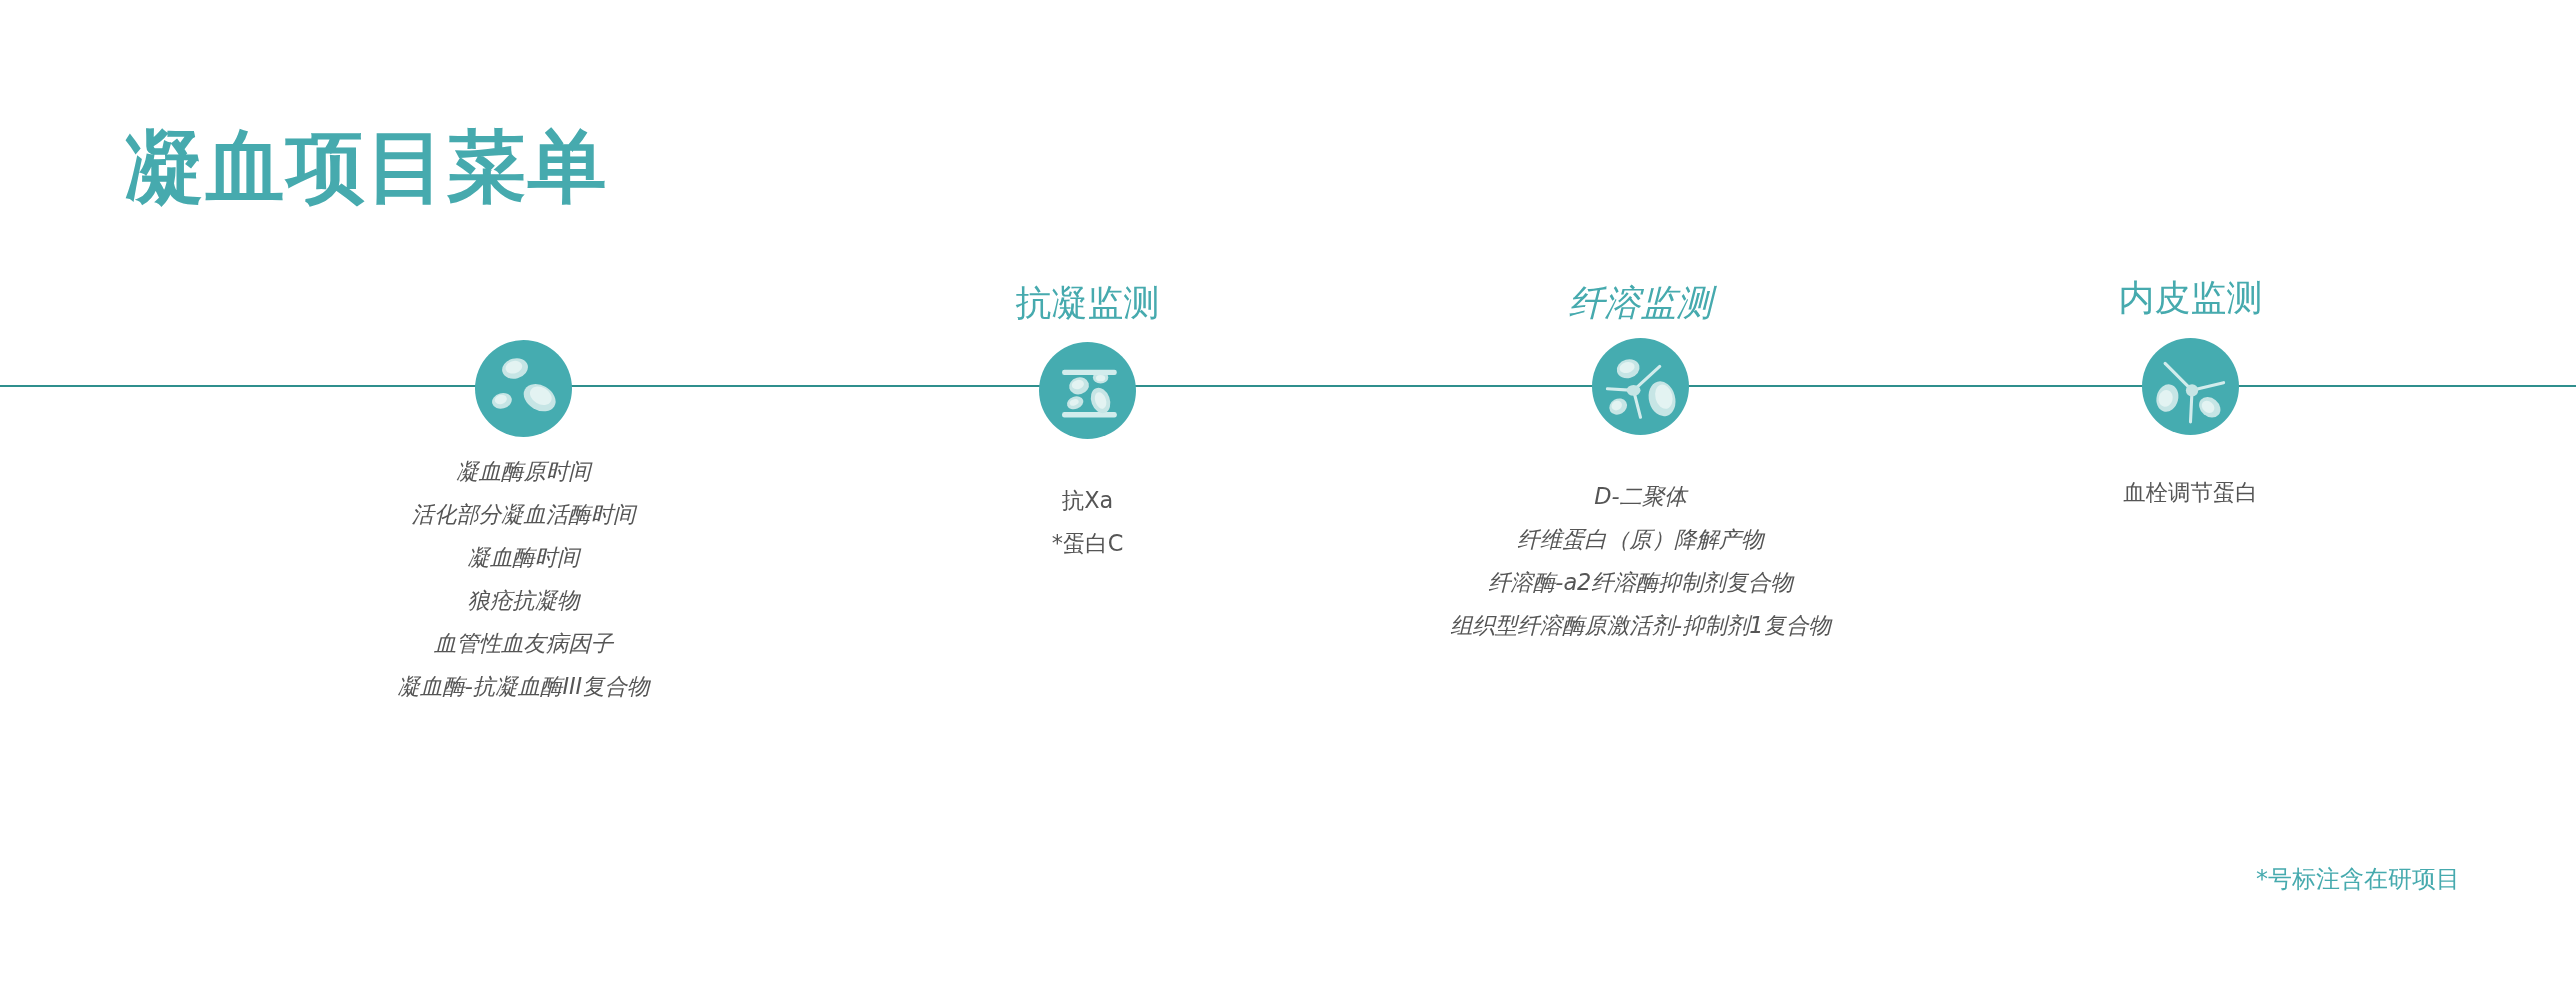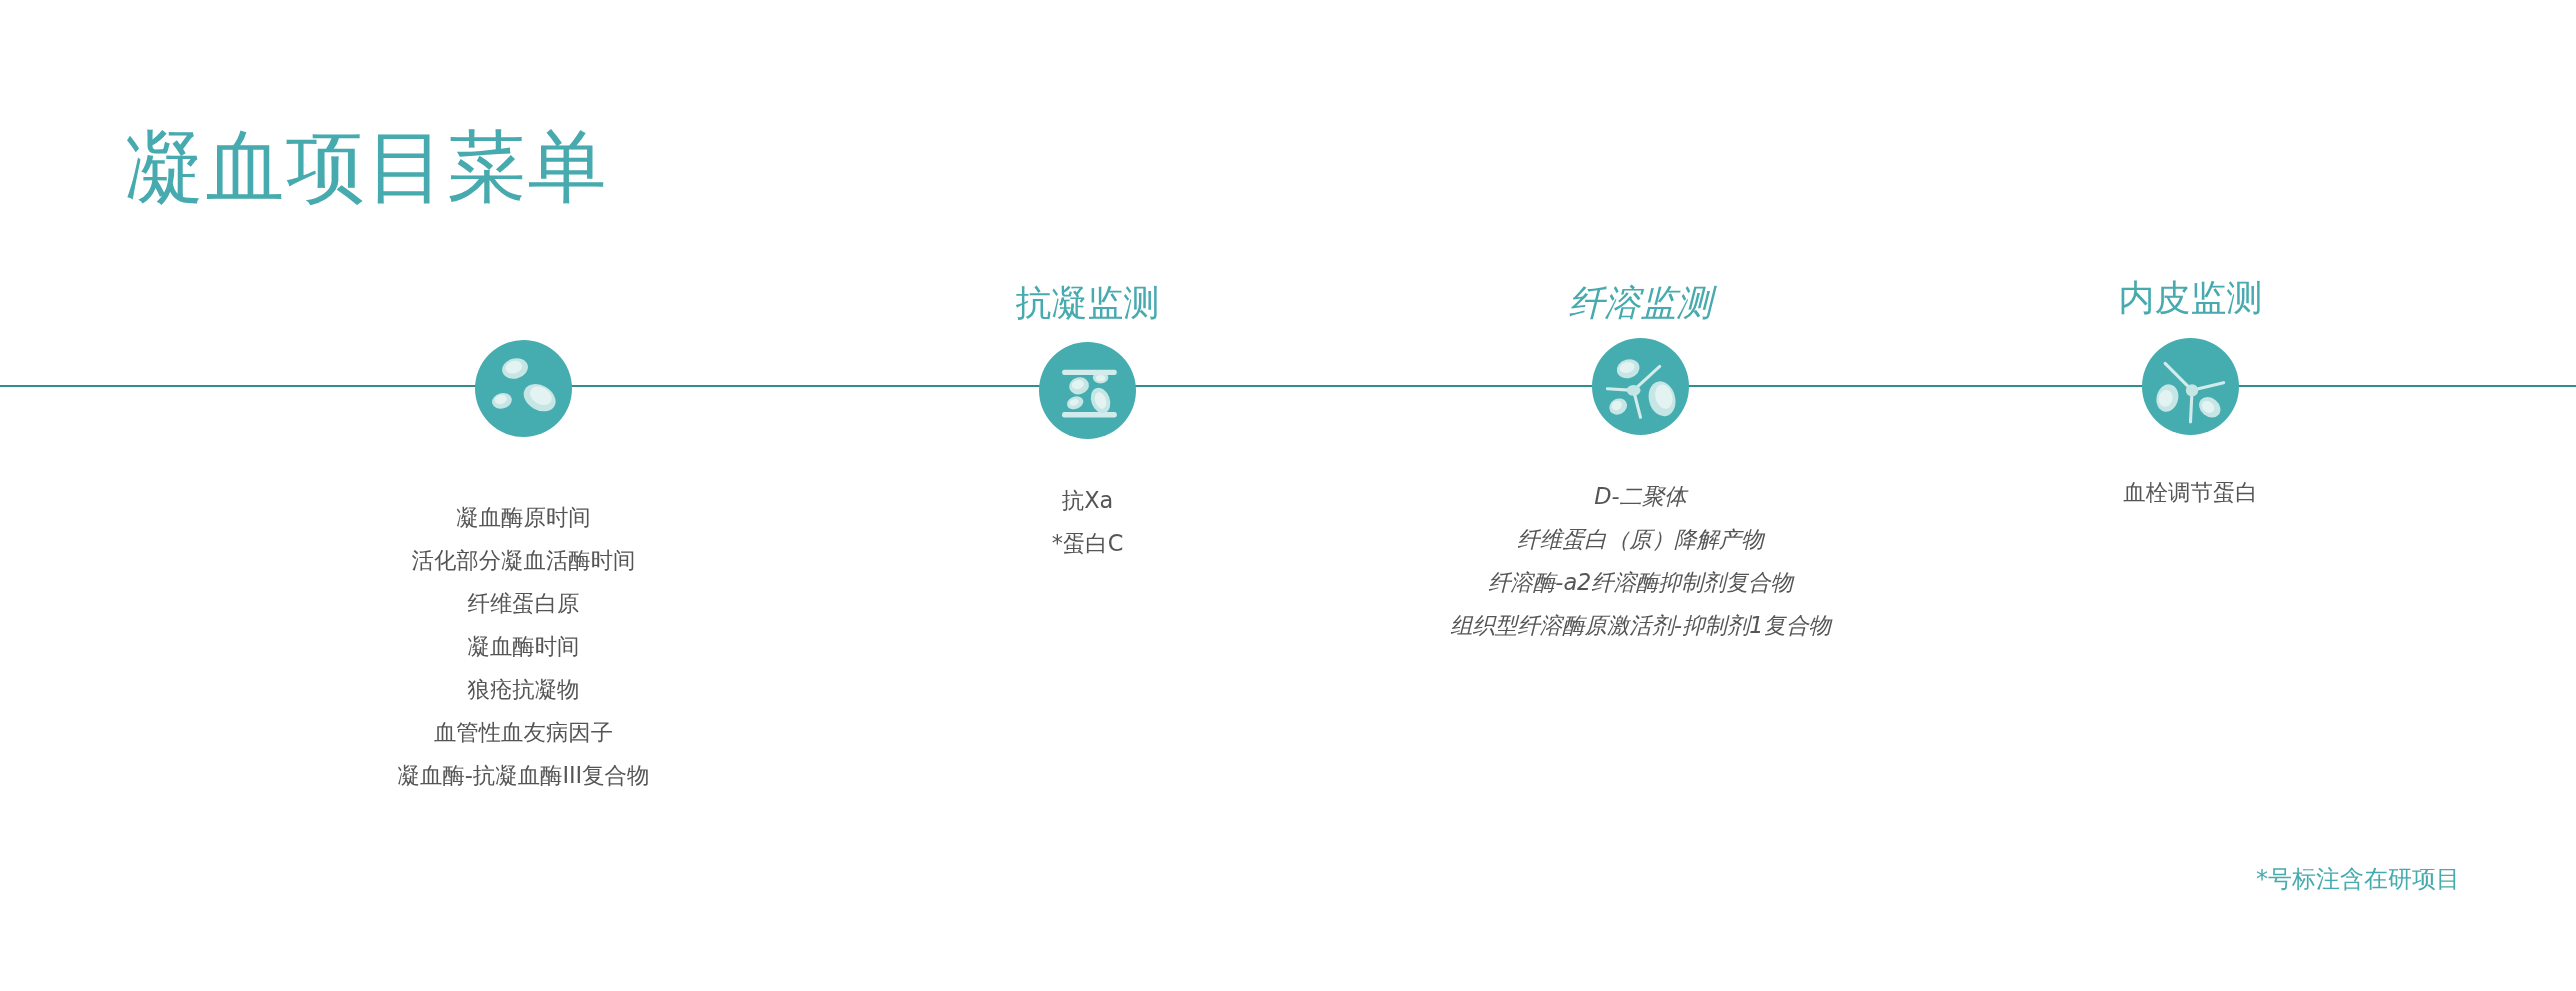--- a/index.html
+++ b/index.html
@@ -16,21 +16,21 @@
   }
   .page-title {
     position: absolute;
     left: 125px;
     top: 117px;
     font-size: 79px;
     line-height: 100px;
     color: #46aaae;
     letter-spacing: 1.5px;
     white-space: nowrap;
-    font-weight: normal;
+    font-weight: bold;
   }
   .timeline-line {
     position: absolute;
     left: 0;
     top: 385px;
     width: 2576px;
     height: 2.3px;
     background: #2f8f8d;
   }
   .column {
@@ -105,24 +105,23 @@
       <g transform="rotate(-15 35 79)">
         <ellipse cx="35" cy="79" rx="13" ry="10" fill="#c6e5e5"></ellipse>
         <ellipse cx="34" cy="77" rx="8" ry="6" fill="#e3f3f2"></ellipse>
       </g>
       <g transform="rotate(30 84 75)">
         <ellipse cx="84" cy="75" rx="22" ry="16" fill="#c6e5e5"></ellipse>
         <ellipse cx="84" cy="72" rx="15" ry="11" fill="#e3f3f2"></ellipse>
       </g>
     </svg>
   </div>
-  <ul class="col-list" style="top:496px;">
+  <ul class="col-list" style="top:450px;font-style:italic;">
     <li>凝血酶原时间</li>
     <li>活化部分凝血活酶时间</li>
-    <li>纤维蛋白原</li>
     <li>凝血酶时间</li>
     <li>狼疮抗凝物</li>
     <li>血管性血友病因子</li>
     <li>凝血酶-抗凝血酶III复合物</li>
   </ul>
 </div>
 
 <div class="column" style="left:1087px;">
   <div class="col-heading" style="top:280px;">抗凝监测</div>
   <div class="col-icon" style="top:342px;">

